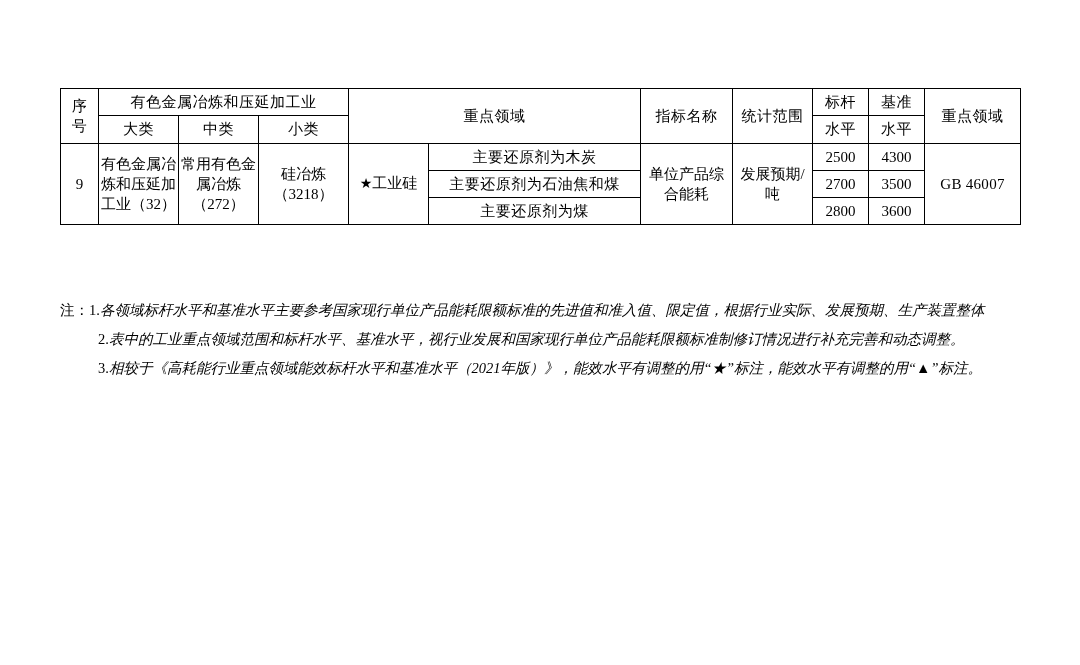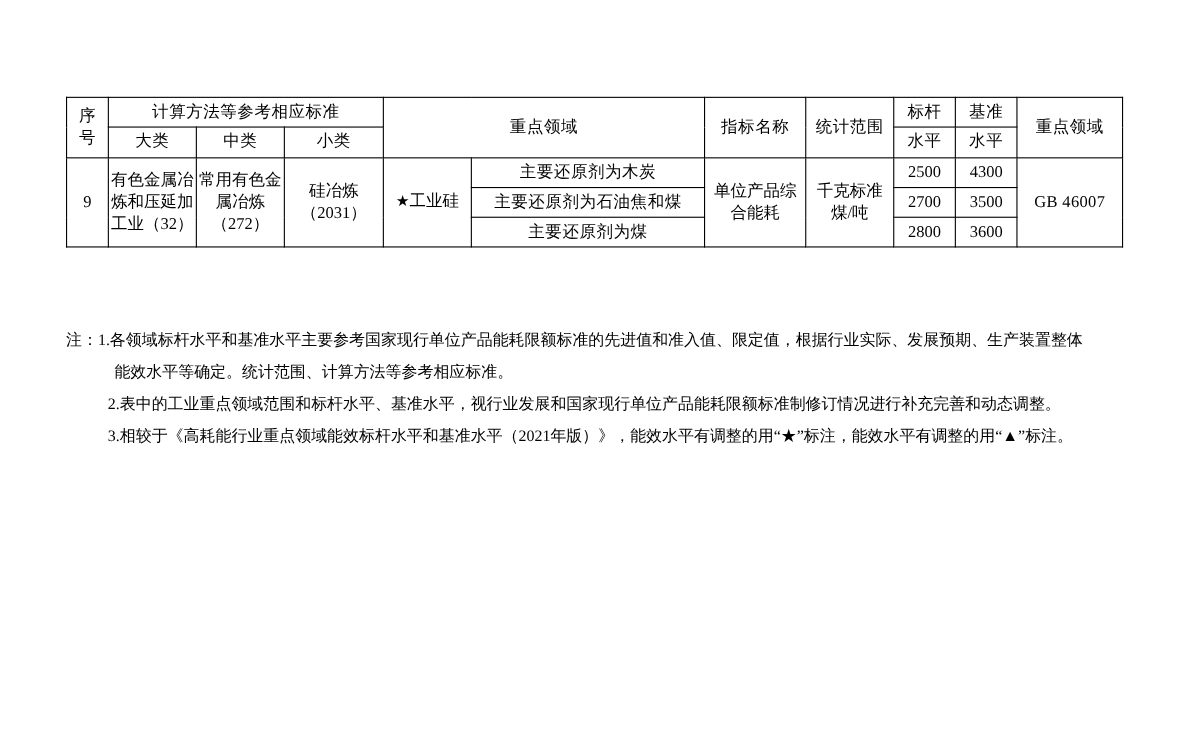--- a/index.html
+++ b/index.html
@@ -81,20 +81,21 @@
   .note-line {
     display: flex;
     align-items: flex-start;
   }
   .note-label {
     flex: 0 0 auto;
     white-space: pre;
   }
   .note-text {
     flex: 1 1 auto;
+    font-style: italic;
   }
   .note-indent {
     padding-left: 44px;
   }
   .note-item {
     display: flex;
     align-items: flex-start;
     padding-left: 38px;
   }
   .note-num {
@@ -120,47 +121,47 @@
       <col class="col-bench">
       <col class="col-base">
       <col class="col-ref">
     </colgroup>
     <tbody>
       <tr class="hdr-row">
         <td rowspan="2">
           <div>序</div>
           <div>号</div>
         </td>
-        <td colspan="3">计算方法等参考相应标准</td>
+        <td colspan="3">有色金属冶炼和压延加工业</td>
         <td colspan="2" rowspan="2">重点领域</td>
         <td rowspan="2">指标名称</td>
         <td rowspan="2">统计范围</td>
         <td>标杆</td>
         <td>基准</td>
         <td rowspan="2">重点领域</td>
       </tr>
       <tr class="hdr-row">
         <td>大类</td>
         <td>中类</td>
         <td>小类</td>
         <td>水平</td>
         <td>水平</td>
       </tr>
 
       <tr>
         <td rowspan="3" class="seq-cell">9</td>
         <td rowspan="3" class="vert-narrow">有色金属冶炼和压延加工业（32）</td>
         <td rowspan="3" class="vert-narrow">常用有色金属冶炼（272）</td>
-        <td rowspan="3" class="vert-narrow">硅冶炼（2031）</td>
+        <td rowspan="3" class="vert-narrow">硅冶炼（3218）</td>
         <td rowspan="3" class="vert-narrow">
           <span class="star">★</span><span>工业硅</span>
         </td>
         <td class="sub-item">主要还原剂为木炭</td>
         <td rowspan="3" class="vert-narrow">单位产品综合能耗</td>
-        <td rowspan="3" class="vert-narrow">千克标准煤/吨</td>
+        <td rowspan="3" class="vert-narrow">发展预期/吨</td>
         <td class="num-cell">2500</td>
         <td class="num-cell">4300</td>
         <td rowspan="3" class="ref-cell">GB 46007</td>
       </tr>
       <tr>
         <td class="sub-item">主要还原剂为石油焦和煤</td>
         <td class="num-cell">2700</td>
         <td class="num-cell">3500</td>
       </tr>
       <tr>
@@ -170,23 +171,20 @@
       </tr>
     </tbody>
   </table>
 
   <div class="notes">
     <div class="note-line">
       <span class="note-label">注：</span>
       <span class="note-num">1.</span>
       <span class="note-text">各领域标杆水平和基准水平主要参考国家现行单位产品能耗限额标准的先进值和准入值、限定值，根据行业实际、发展预期、生产装置整体</span>
     </div>
-    <div class="note-indent">
-      <span>能效水平等确定。统计范围、计算方法等参考相应标准。</span>
-    </div>
     <div class="note-item">
       <span class="note-num">2.</span>
       <span class="note-text">表中的工业重点领域范围和标杆水平、基准水平，视行业发展和国家现行单位产品能耗限额标准制修订情况进行补充完善和动态调整。</span>
     </div>
     <div class="note-item">
       <span class="note-num">3.</span>
       <span class="note-text">相较于《高耗能行业重点领域能效标杆水平和基准水平（2021年版）》，能效水平有调整的用“★”标注，能效水平有调整的用“▲”标注。</span>
     </div>
   </div>
 

